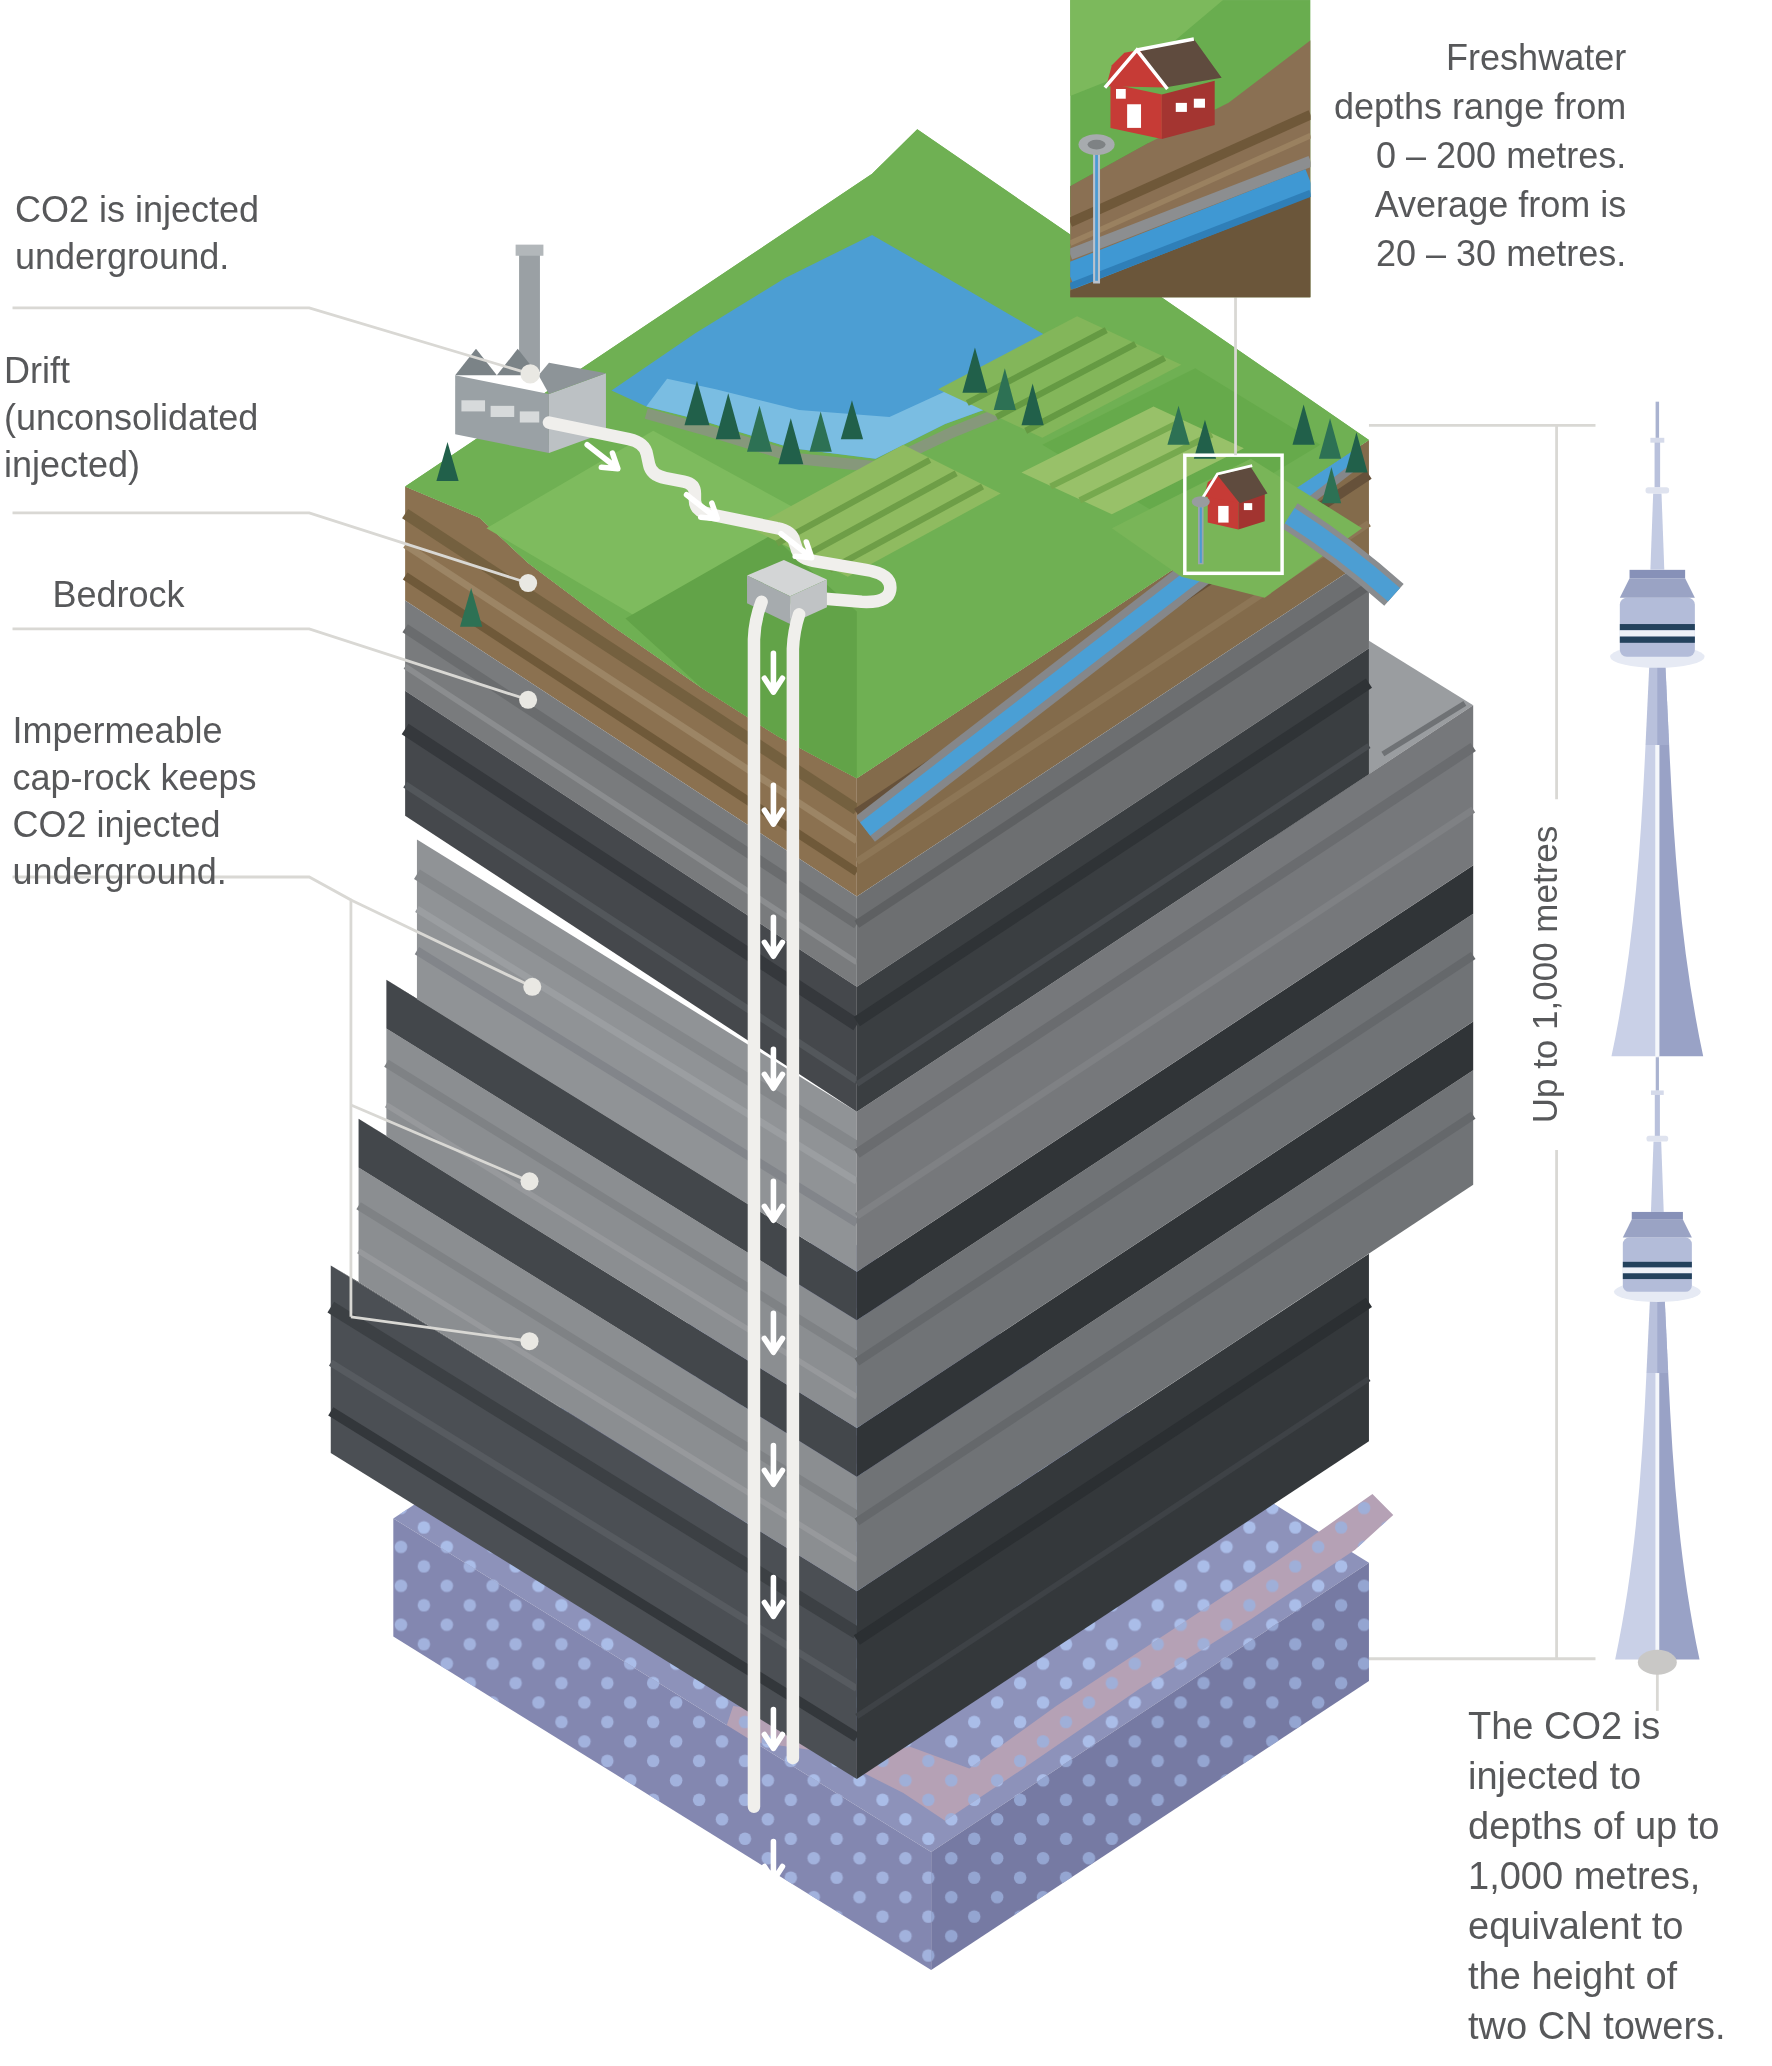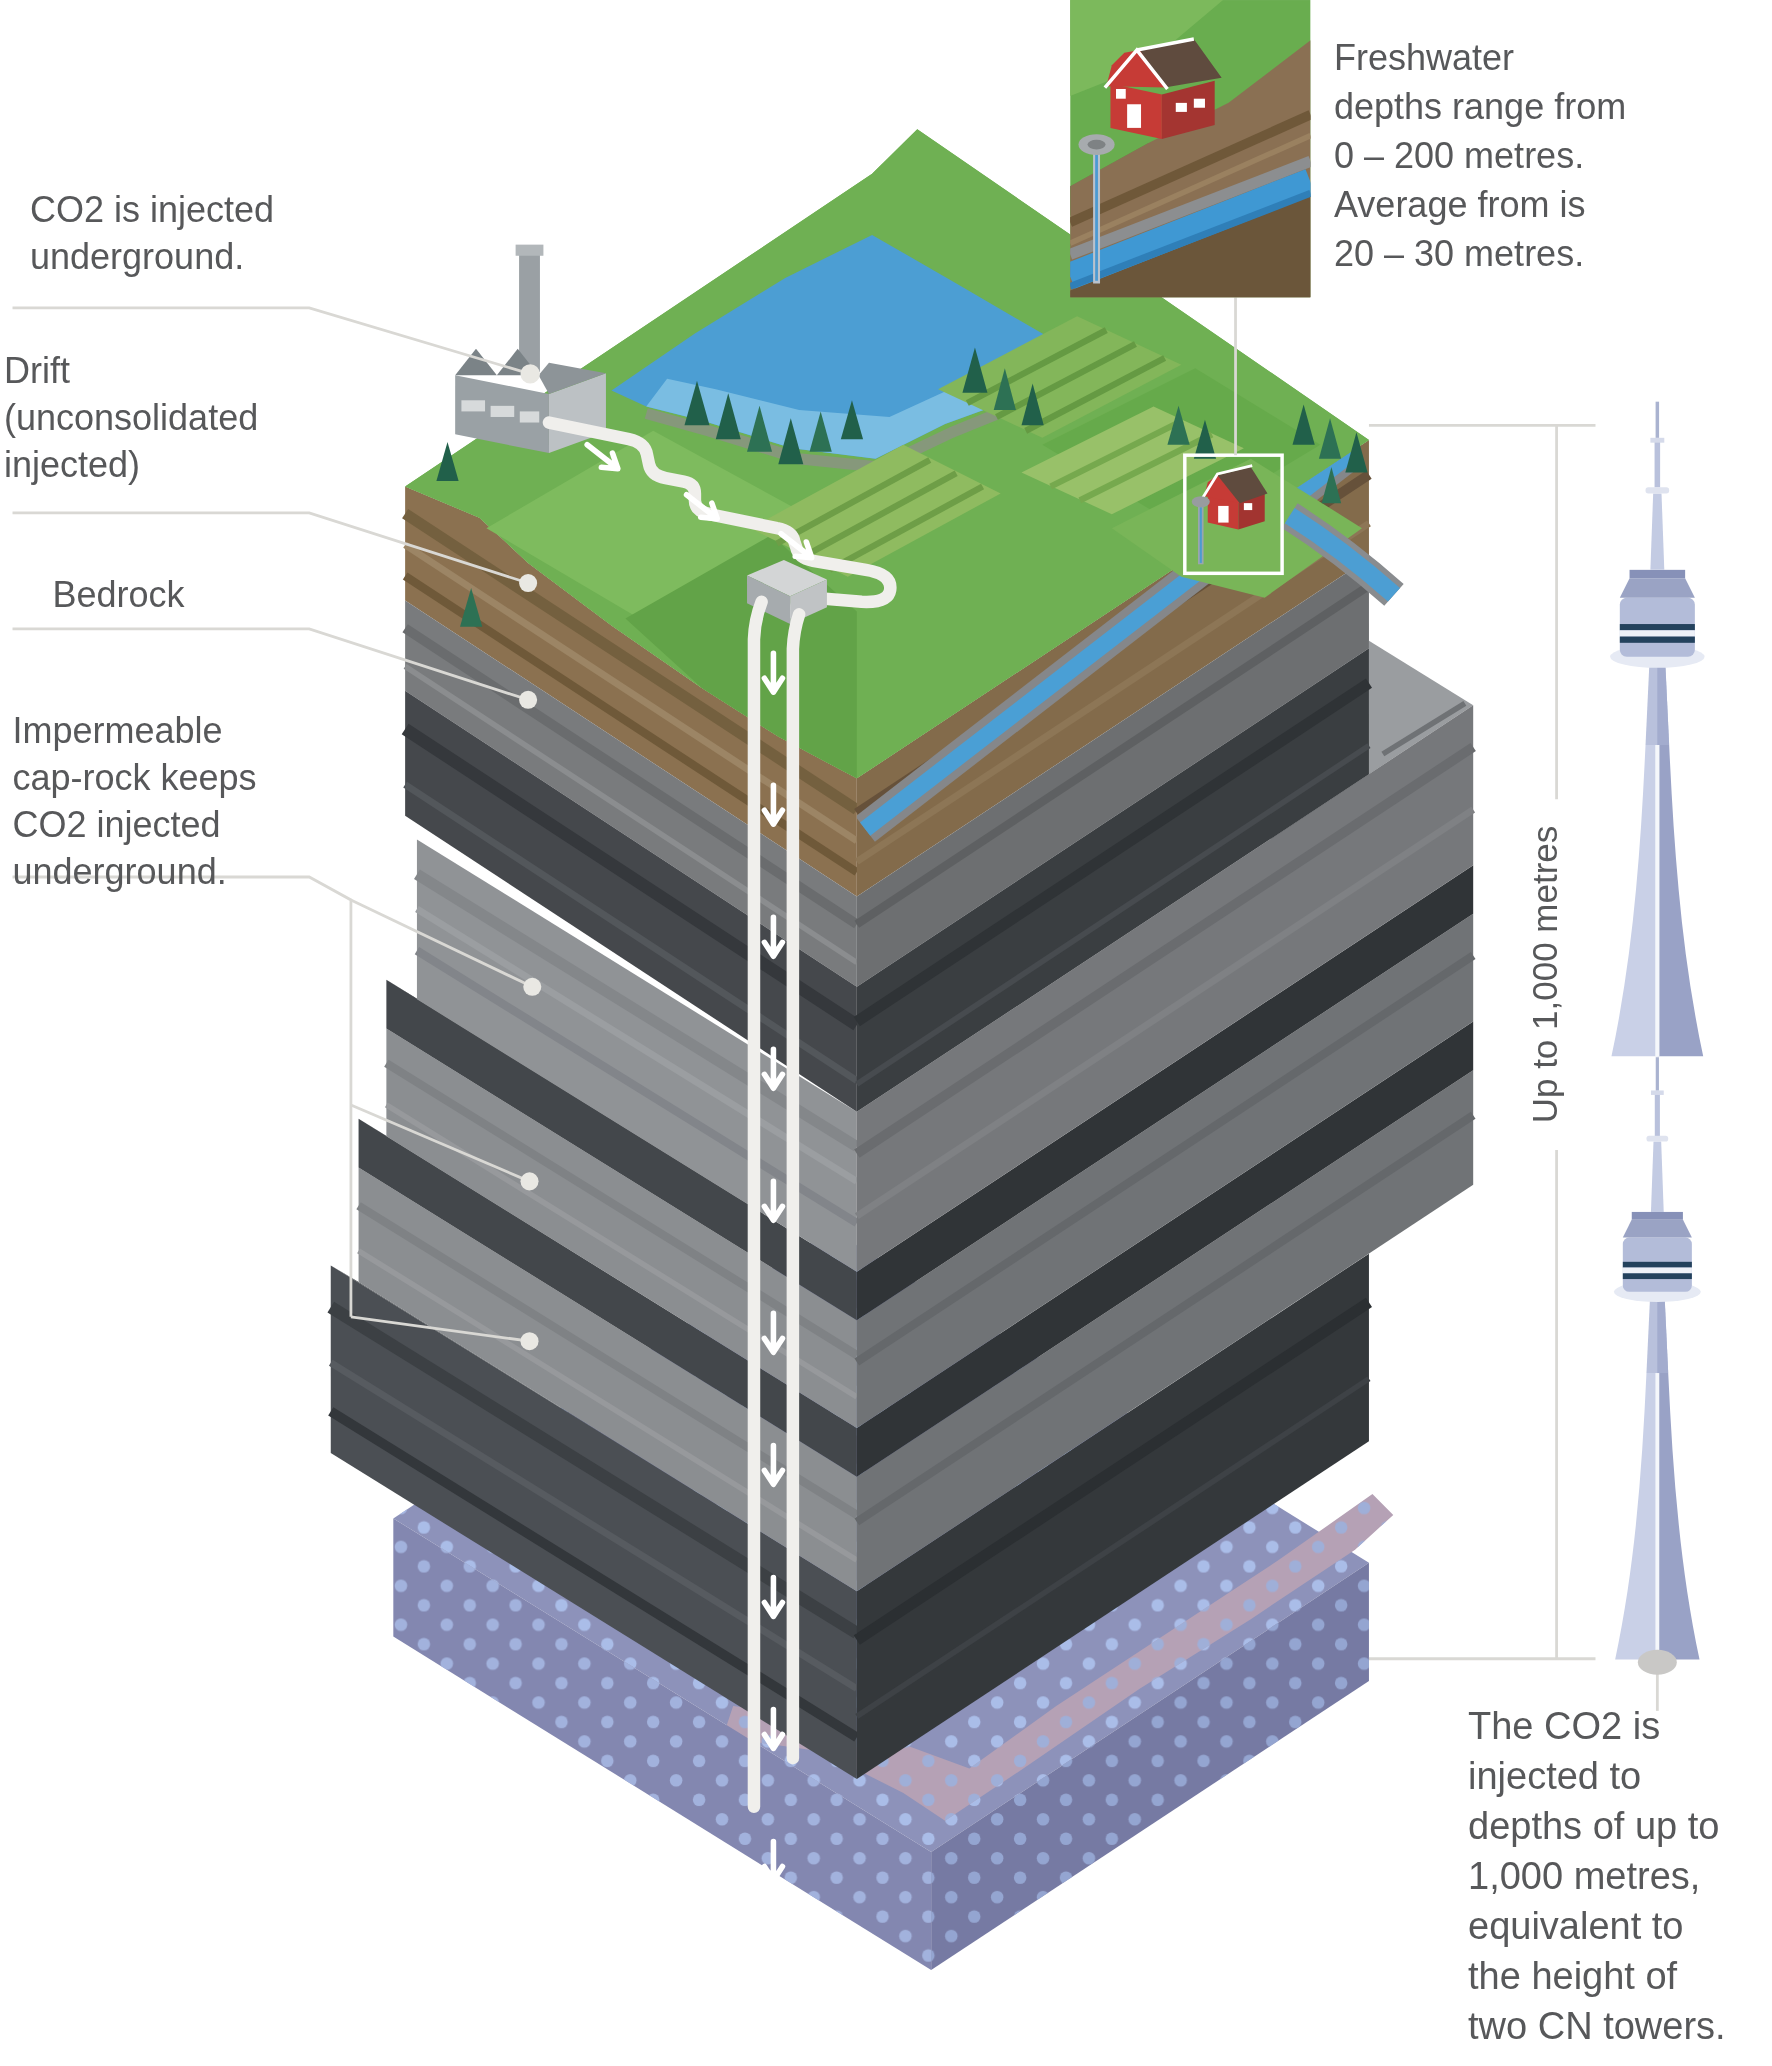--- a/index.html
+++ b/index.html
@@ -359,21 +359,21 @@
     <line x1="2240" y1="612" x2="2240" y2="1150"></line>
     <line x1="2240" y1="1655" x2="2240" y2="2387"></line>
     <line x1="1970" y1="2387" x2="2296" y2="2387"></line>
     <line x1="2385" y1="2405" x2="2385" y2="2462"></line>
   </g>
   <use href="#cn-tower" x="0" y="0" transform="translate(2385,1520)"></use>
   <use href="#cn-tower" x="0" y="0" transform="translate(2385,2388) scale(0.92)"></use>
   <ellipse cx="2385" cy="2392" rx="28" ry="18" fill="#c9c8c6"></ellipse>
 </svg>
 
-<div class="lbl" style="left:30px;top:186px;">
+<div class="lbl" style="left:15px;top:186px;">
   <div>CO2 is injected</div>
   <div>underground.</div>
 </div>
 
 <div class="lbl" style="left:4px;top:347px;">
   <div>Drift</div>
   <div>(unconsolidated</div>
   <div>injected)</div>
 </div>
 
@@ -381,21 +381,21 @@
   <div>Bedrock</div>
 </div>
 
 <div class="lbl" style="left:12.5px;top:666px;margin-top:41px;">
   <div>Impermeable</div>
   <div>cap-rock keeps</div>
   <div>CO2 injected</div>
   <div>underground.</div>
 </div>
 
-<div class="lbl lbl-right" style="left:1334px;top:33px;">
+<div class="lbl lbl-right" style="left:1334px;top:33px;text-align:right;">
   <div>Freshwater</div>
   <div>depths range from</div>
   <div>0 – 200 metres.</div>
   <div>Average from is</div>
   <div>20 – 30 metres.</div>
 </div>
 
 <div class="lbl lbl-bottom" style="left:1468px;top:1701px;">
   <div>The CO2 is</div>
   <div>injected to</div>

